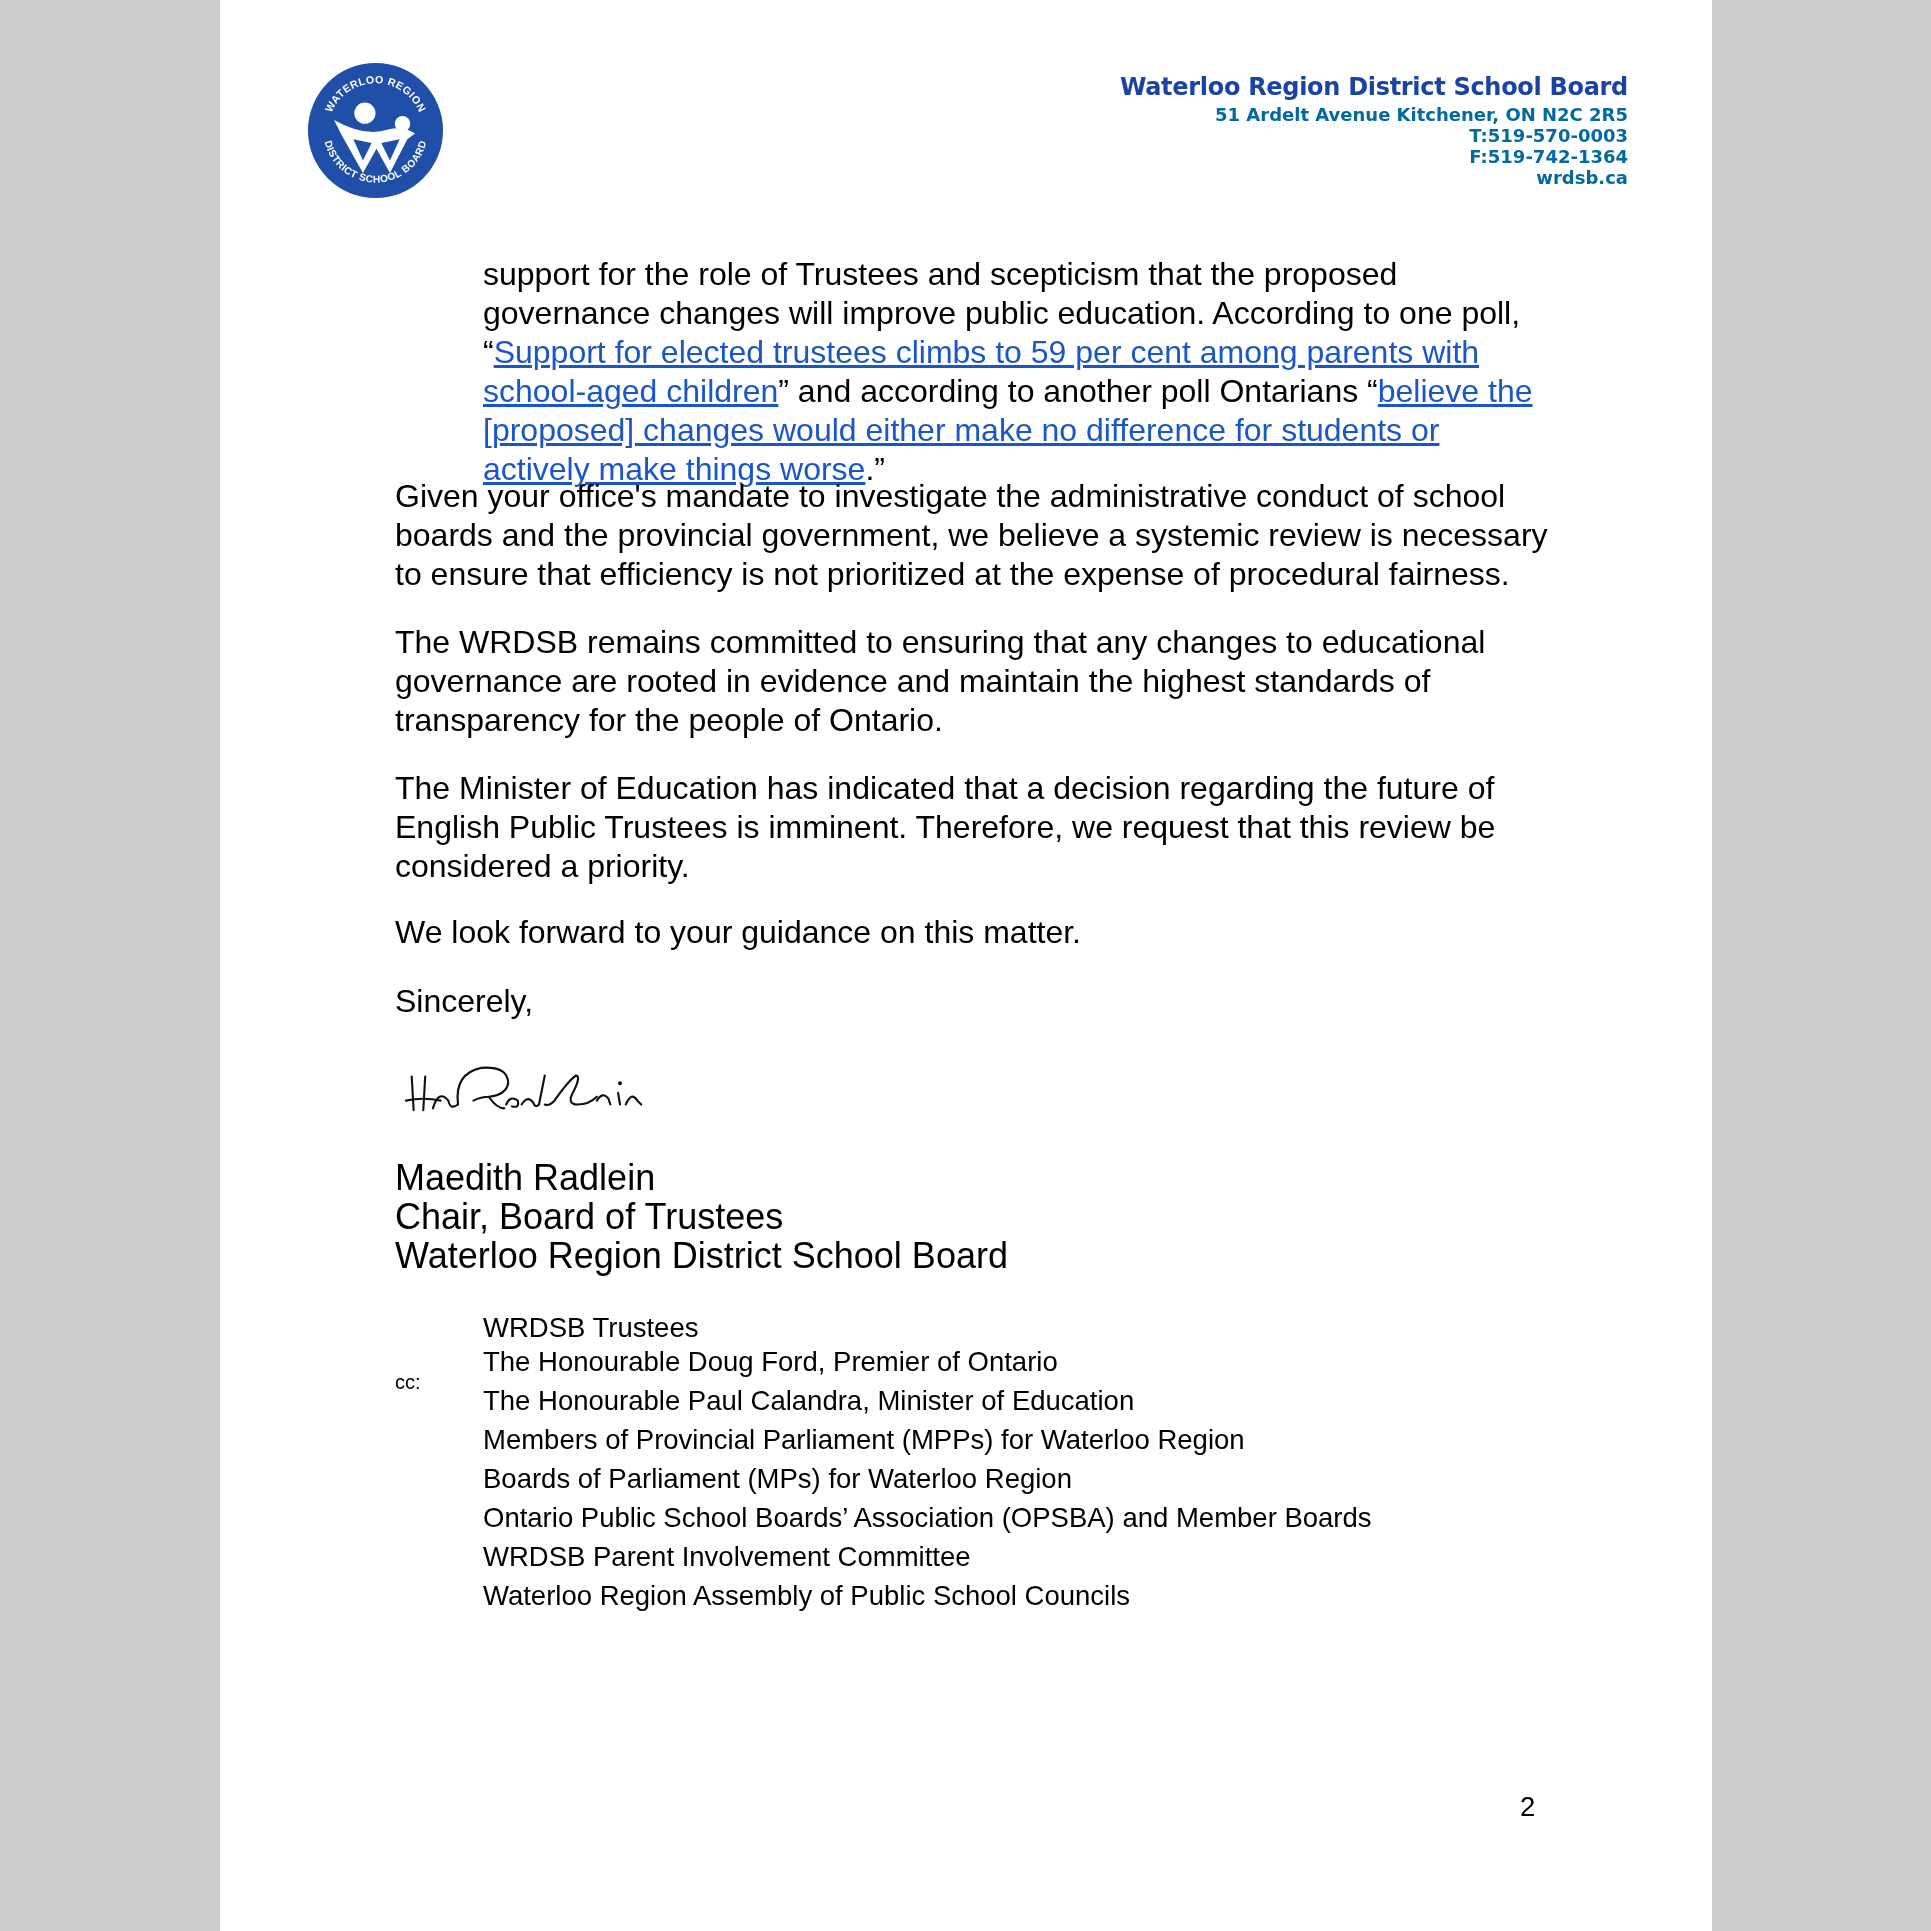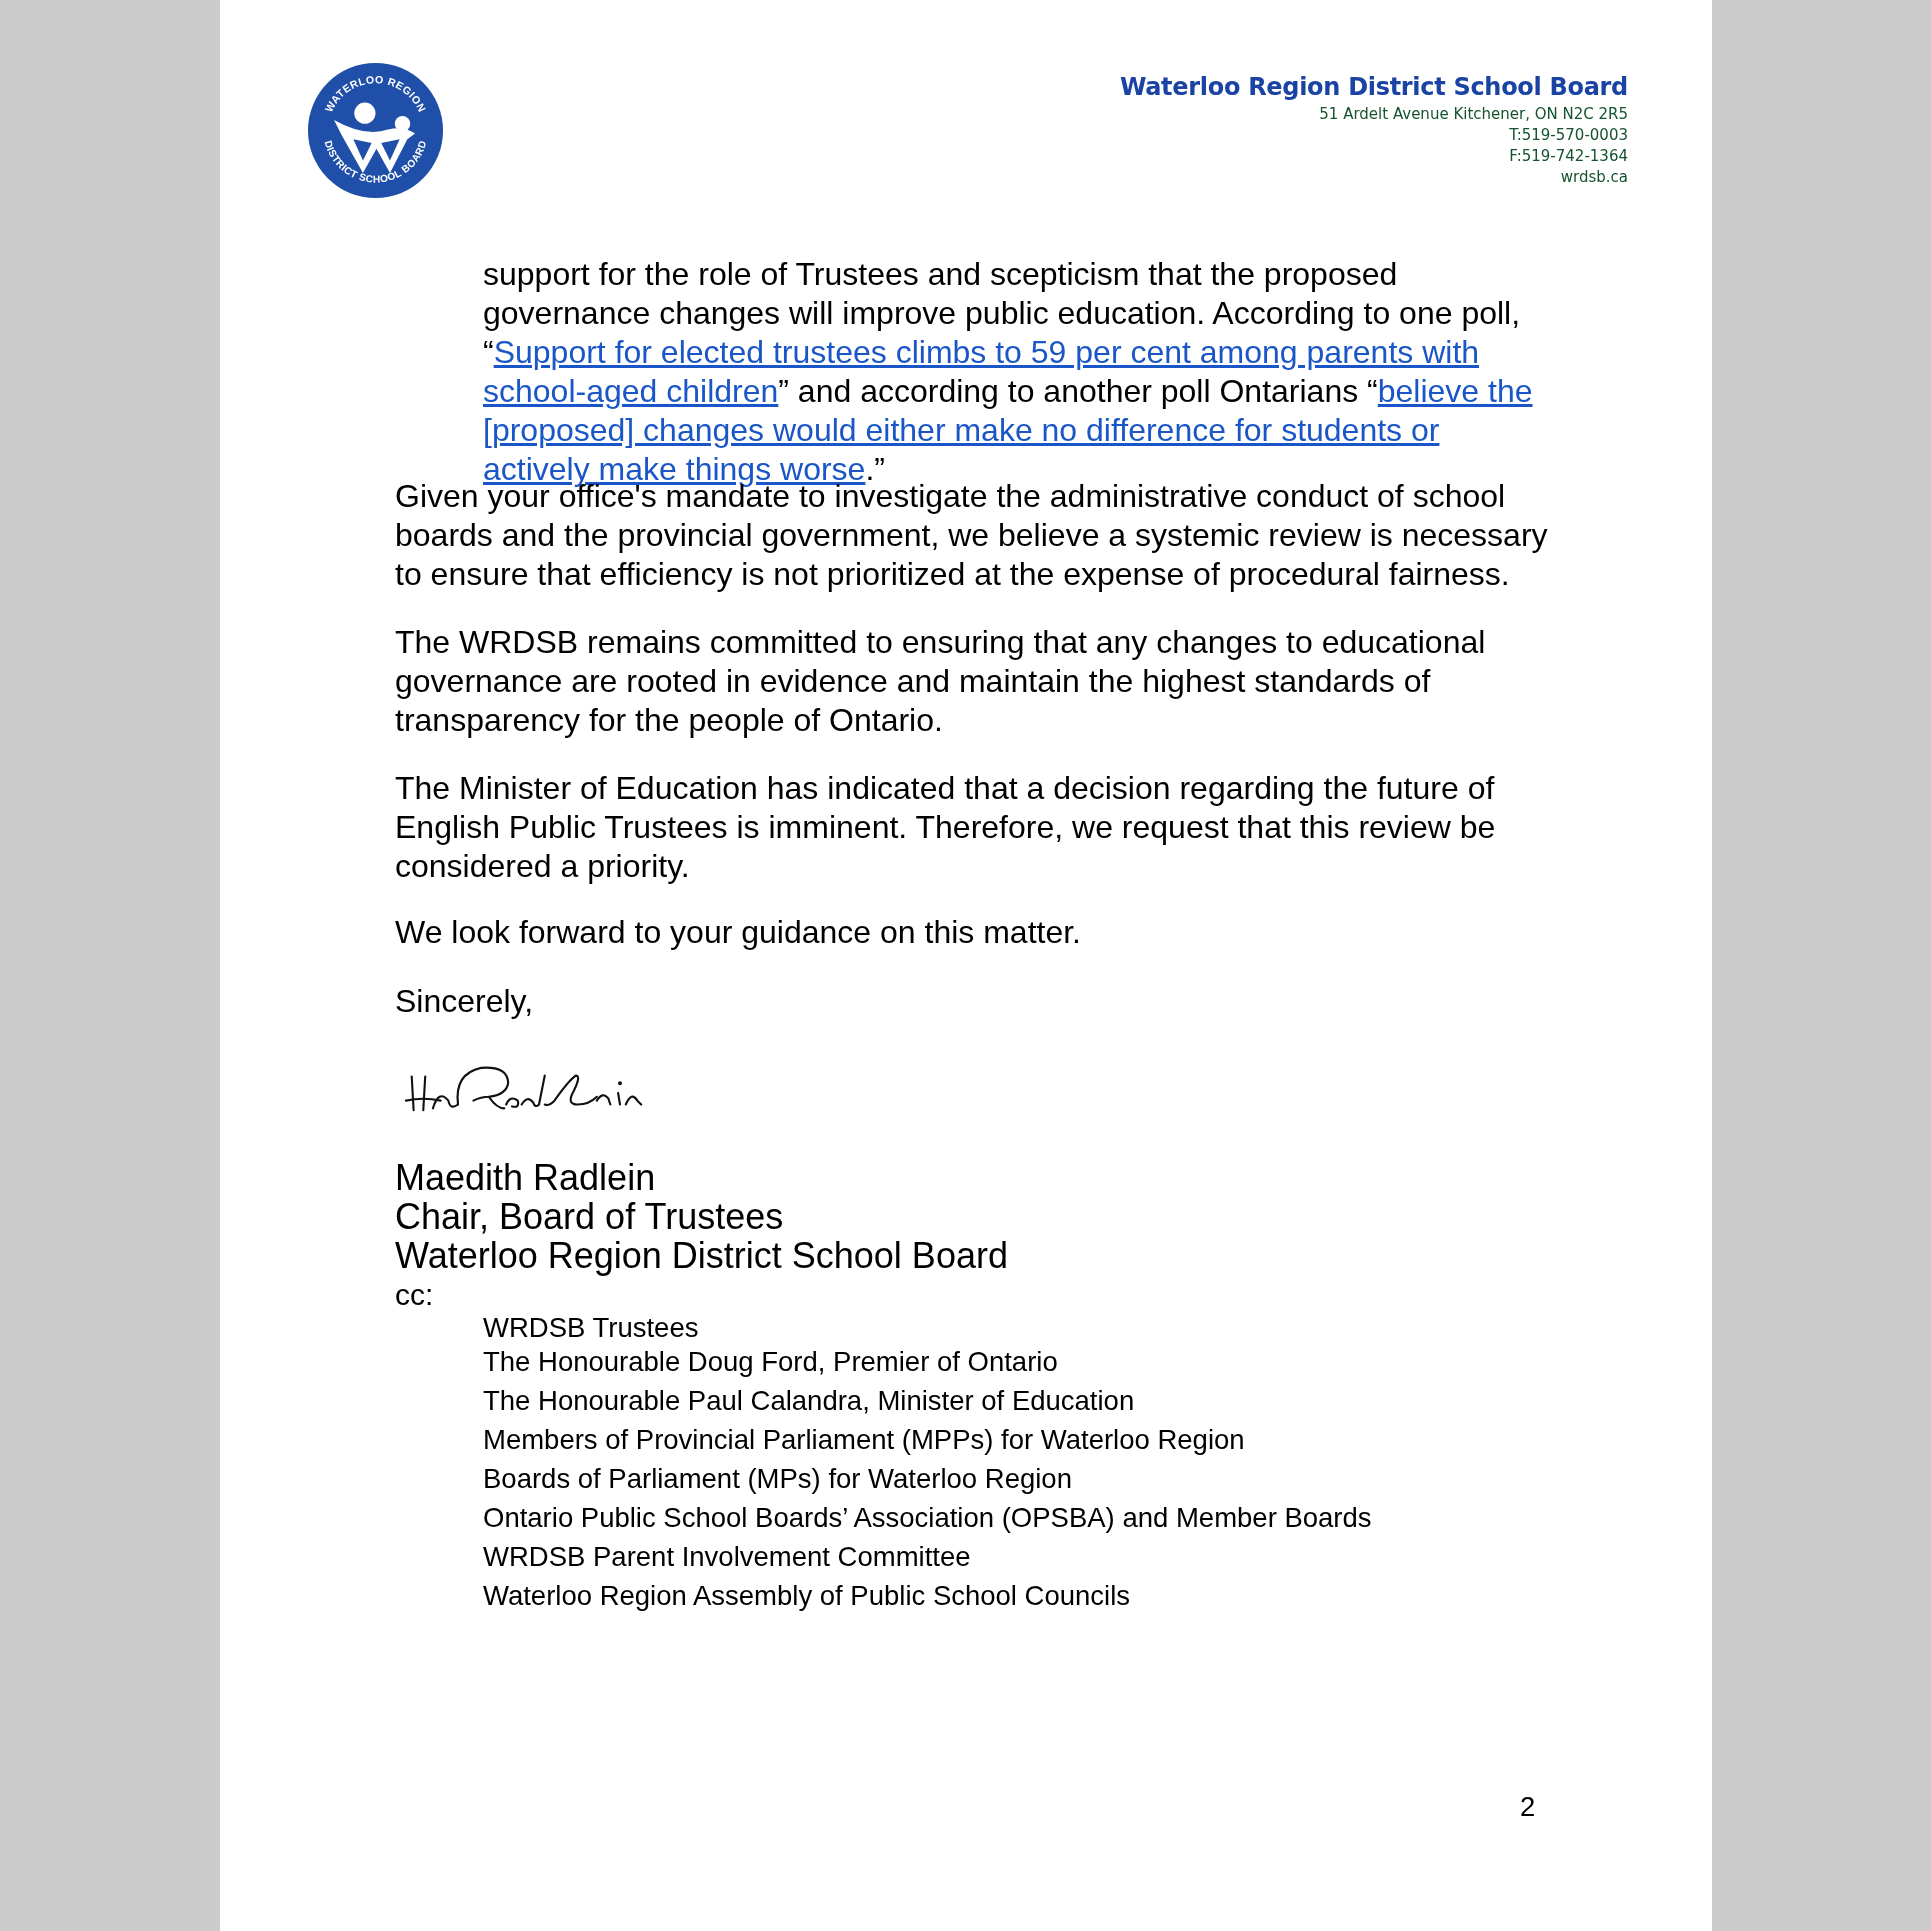--- a/index.html
+++ b/index.html
@@ -28,23 +28,24 @@
     font-family: "DejaVu Sans", sans-serif;
   }
   .lh-org {
     color: #1a43a3;
     font-weight: bold;
     font-size: 24px;
     letter-spacing: -0.3px;
     line-height: 33px;
   }
   .lh-line {
-    color: #14532d;
-    font-size: 15px;
+    color: #0369a1;
+    font-size: 18px;
     line-height: 21px;
+    font-weight: bold;
   }
   .body-text {
     position: absolute;
     color: #000;
     font-size: 32px;
     line-height: 39px;
   }
   .quote {
     left: 483px; top: 255px; width: 1062px;
   }
@@ -52,22 +53,22 @@
   a.link { color: #1a56c7; text-decoration: underline; }
   .sig-svg {
     position: absolute; left: 404px; top: 1062px;
     width: 270px; height: 58px;
   }
   .signer {
     position: absolute; left: 395px; top: 1158px;
     font-size: 36px; line-height: 39px;
   }
   .cc-label {
-    position: absolute; left: 395px; top: 1275px;
-    font-size: 30px; line-height: 39px;
+    position: absolute; left: 395px; top: 1363px;
+    font-size: 20px; line-height: 39px;
   }
   .cc-list {
     position: absolute; left: 483px; top: 1308px;
     font-size: 27.5px; line-height: 39px;
     margin: 0; padding: 0; list-style: none;
   }
   .cc-list li:first-child { margin-bottom: -4.8px; }
   .page-num {
     position: absolute; left: 1520px; top: 1791px;
     font-size: 27.5px;

